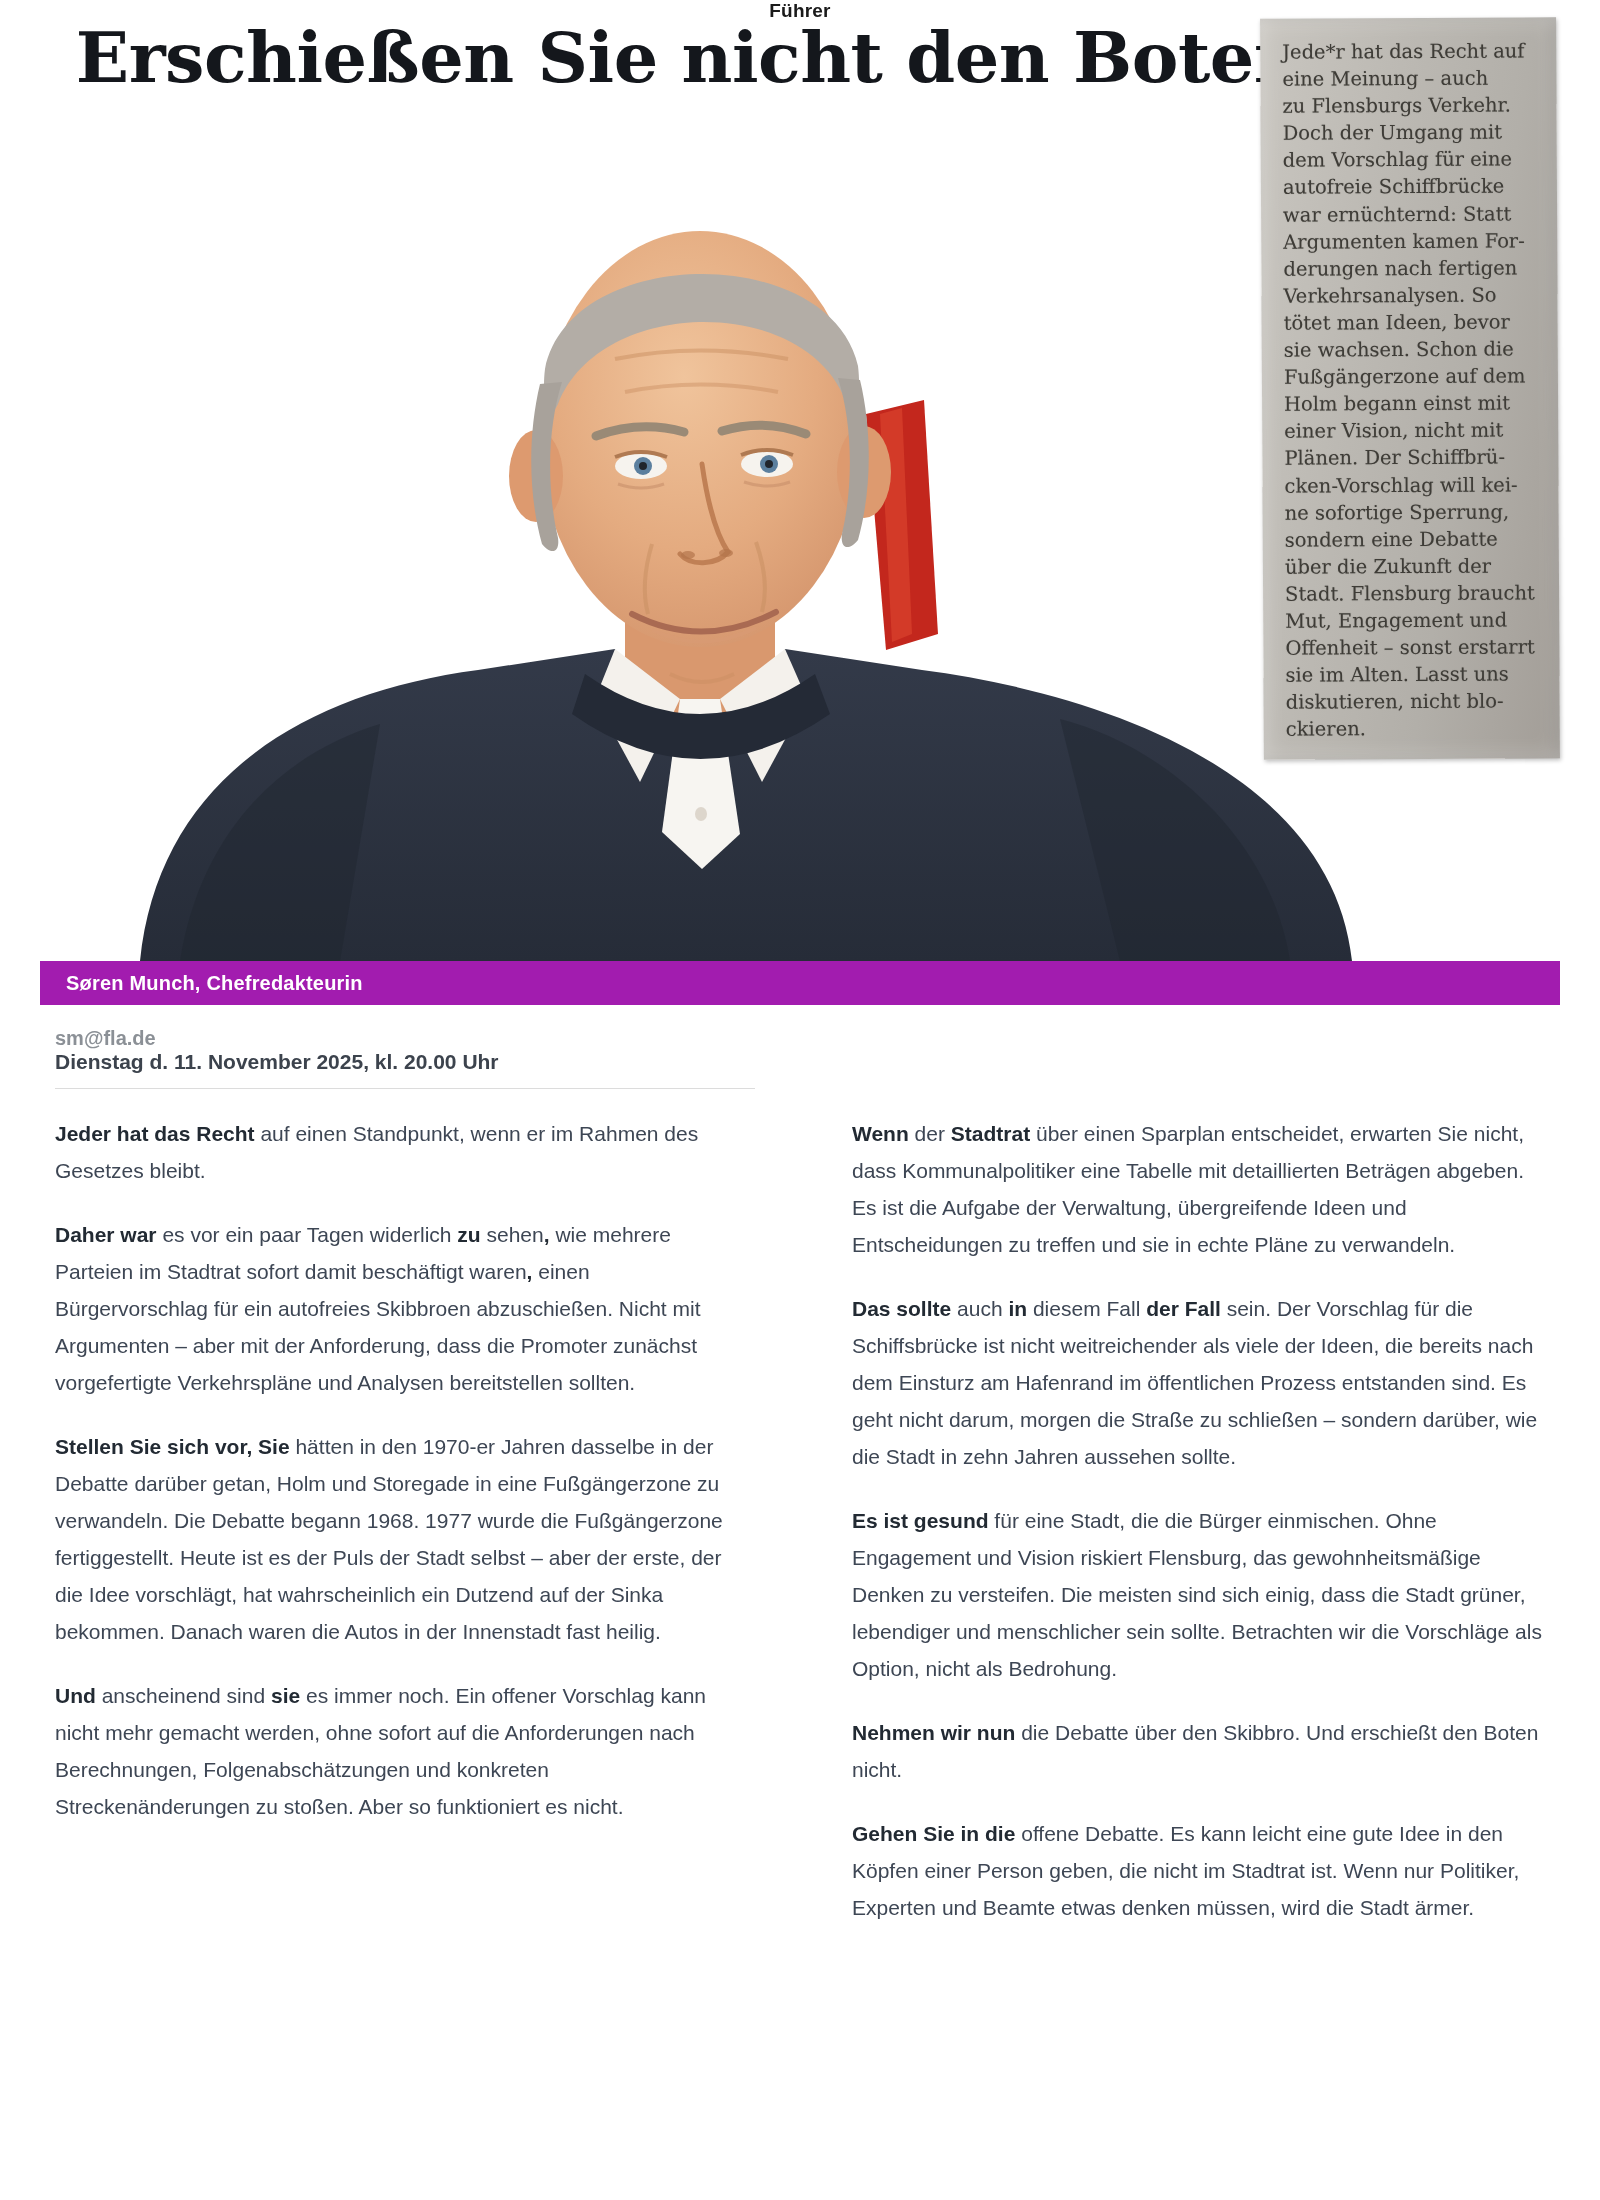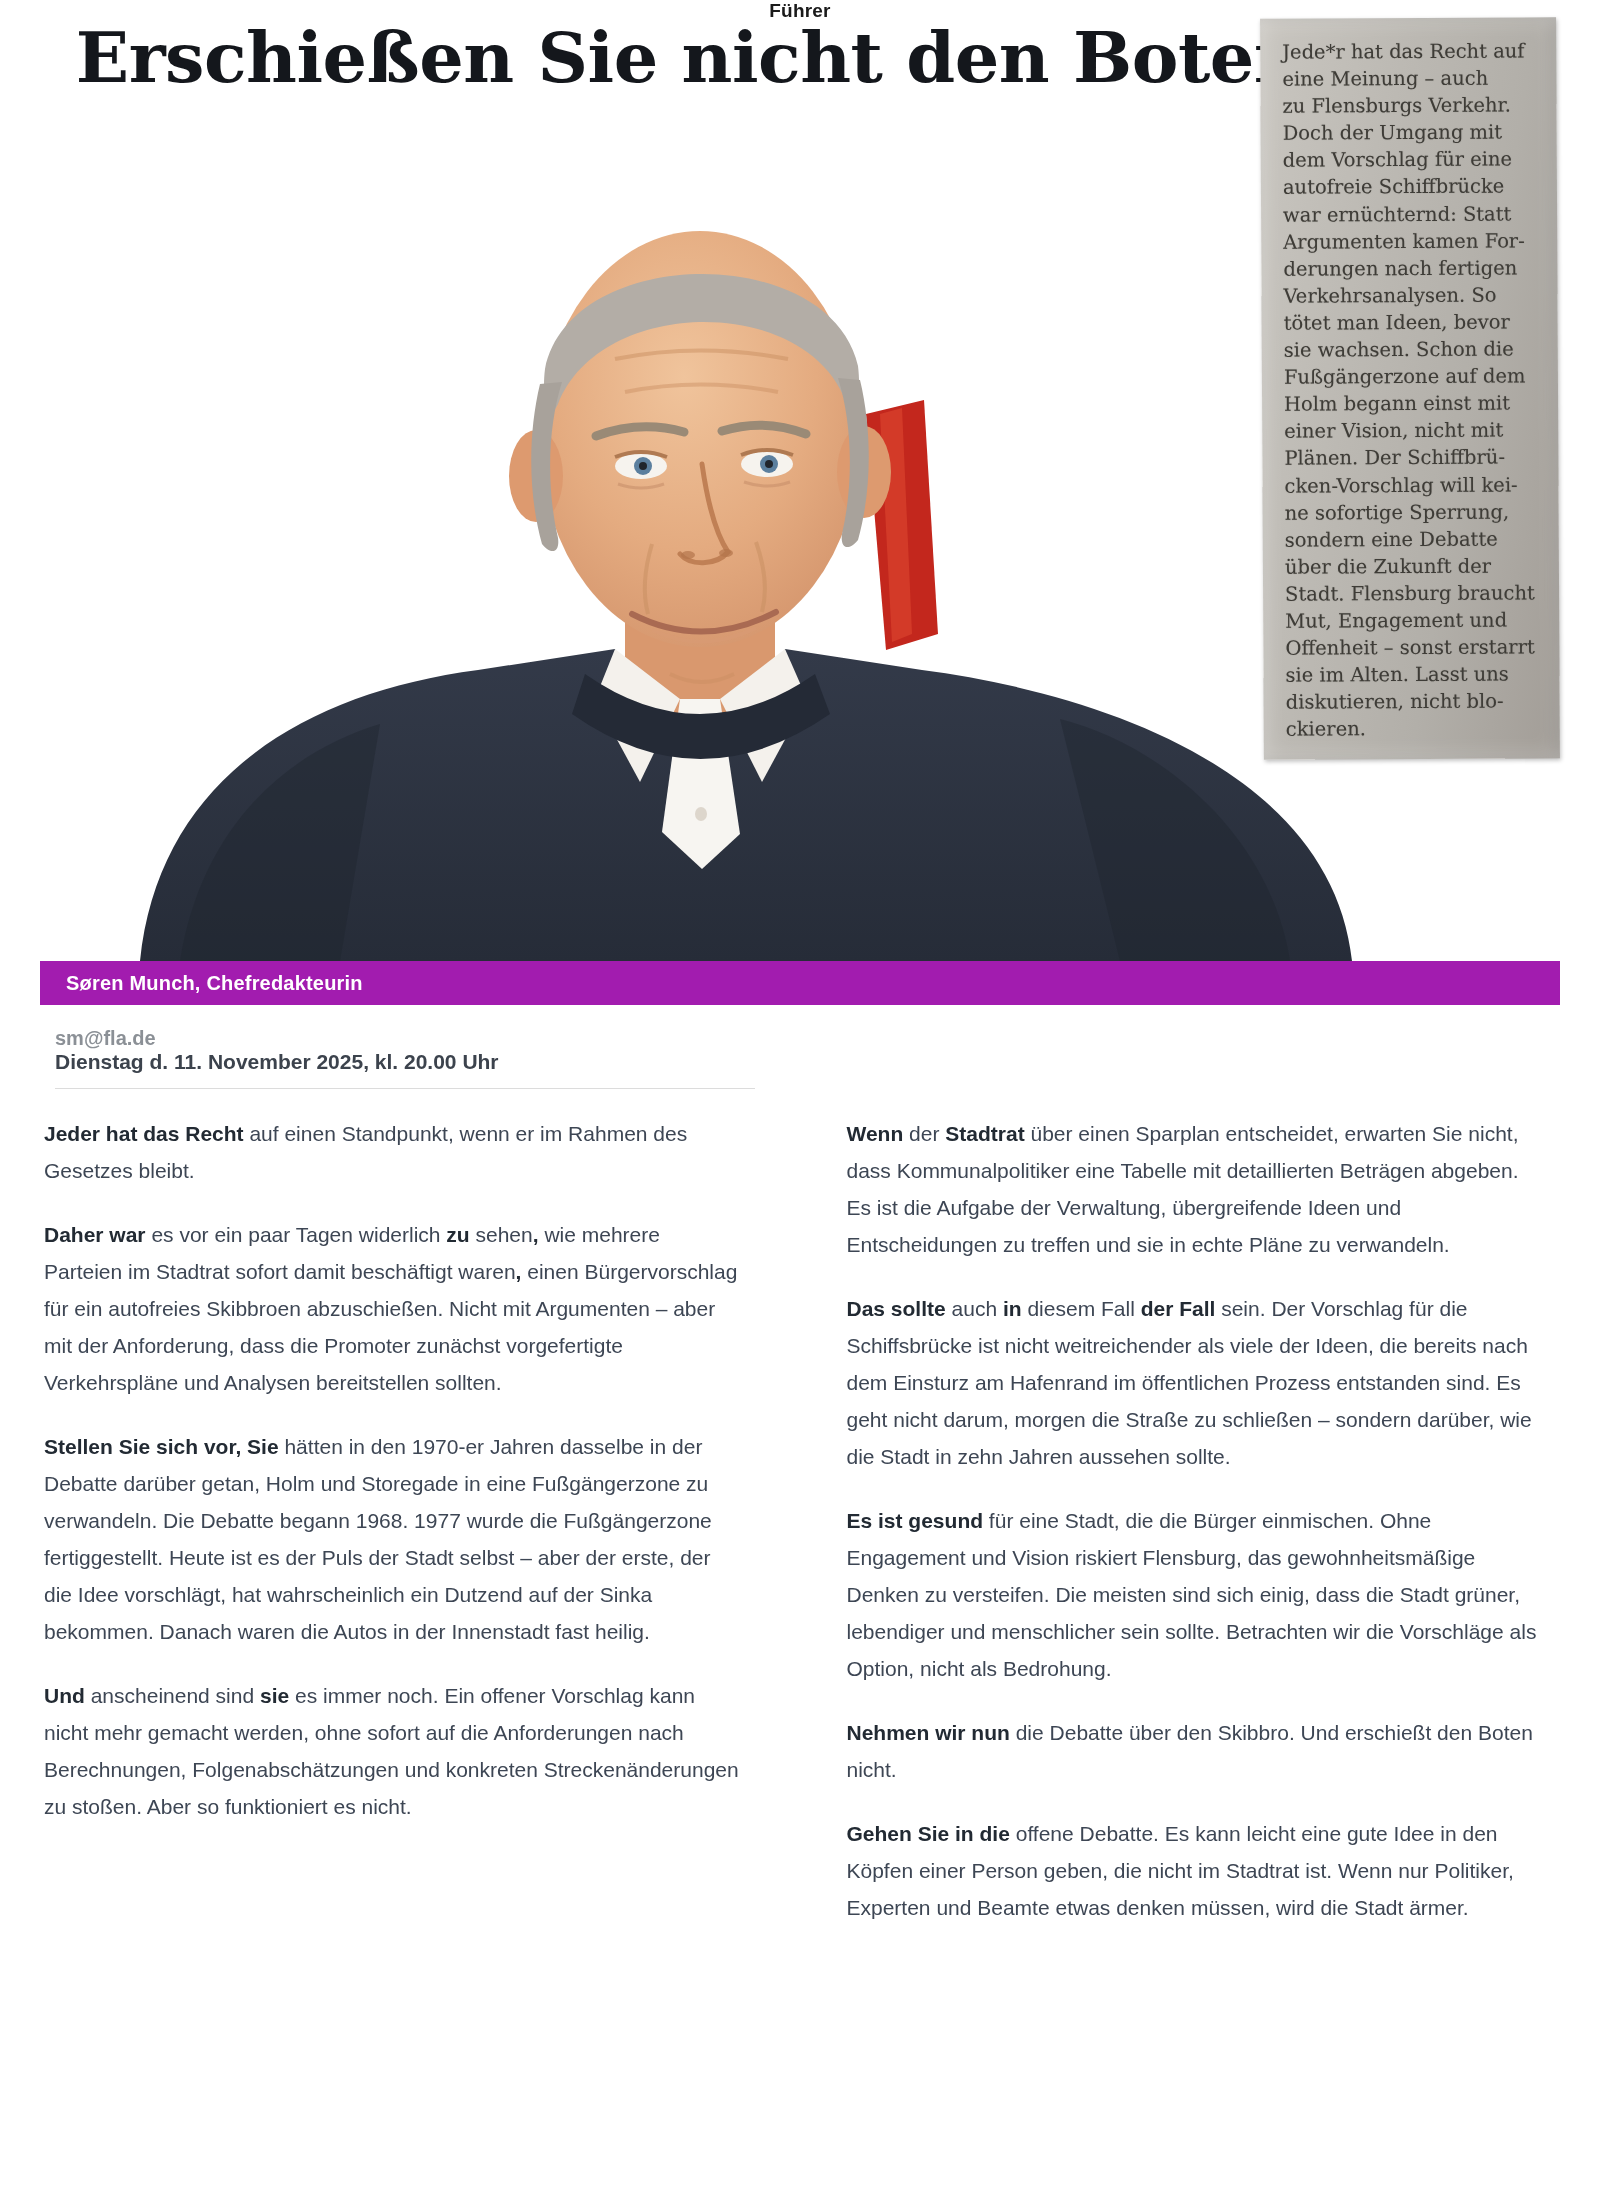--- a/index.html
+++ b/index.html
@@ -42,21 +42,21 @@
   }
   .caption-text{color:#ffffff;font-size:20px;font-weight:bold;padding-left:26px;letter-spacing:.2px;}
   
   .meta{margin:0 40px;padding-left:15px;font-weight:bold;}
   .email{margin-top:22px;font-size:20px;color:#8b9096;}
   .datetime{font-size:21px;color:#3c434d;}
   .meta-rule{margin:14px 0 0 0;border:none;border-top:1px solid #dcdcdc;width:700px;}
   
   .columns{
     display:grid;grid-template-columns:1fr 1fr;column-gap:104px;
-    margin:26px 55px 0 44px;
+    margin:26px 55px 0 55px;
   }
   .col p{
     margin:0 0 27px 0;font-size:21px;line-height:37px;color:#3d4654;
   }
   .col p strong{color:#222a33;font-weight:bold;}
 </style>
 </head>
 <body>
 
 <div class="kicker">Führer</div>

